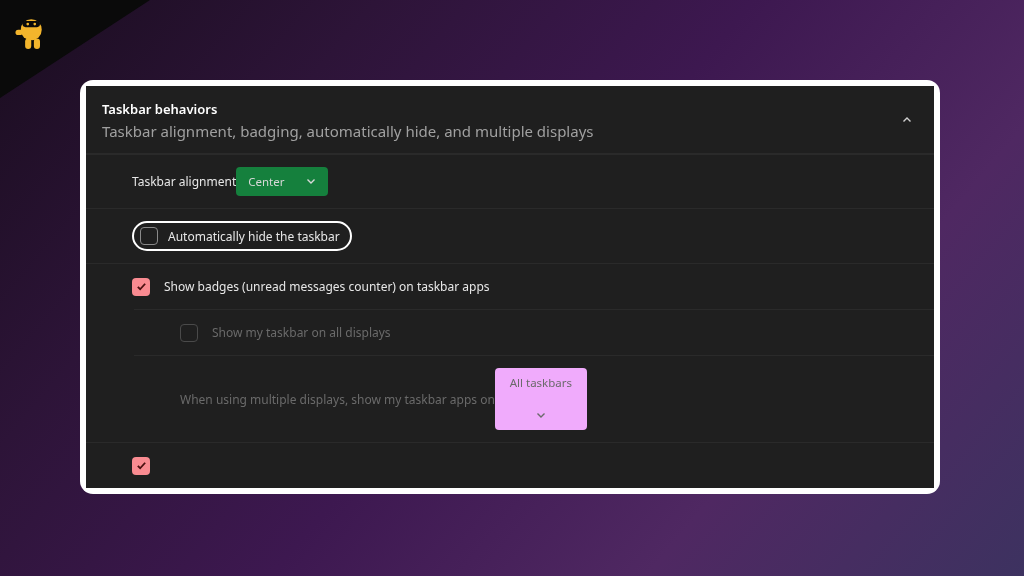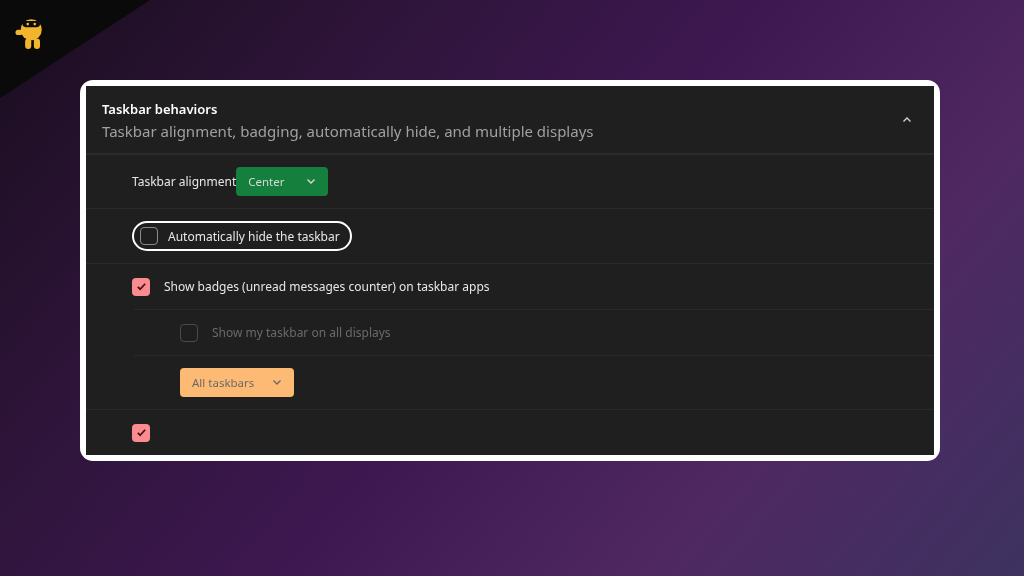--- a/index.html
+++ b/index.html
@@ -80,21 +80,21 @@
       color: #d8d8d8;
       border-radius: 4px;
       padding: 7px 12px;
       min-width: 92px;
       display: flex;
       align-items: center;
       justify-content: space-between;
       gap: 18px;
       font-size: 11.5px;
     }
-    .select.disabled { background: #fdba74; color: #6a6a6a; }
+    .select.disabled { background: #f0abfc; color: #6a6a6a; flex-direction: column; }
     .divider-block { border-top: 1px solid #2a2a2a; }
     .check-svg { width: 11px; height: 11px; }
     .chev-svg { width: 10px; height: 10px; }
   </style>
 </head>
 <body>
 
 <div class="corner-badge">
   <svg class="logo" viewBox="0 0 48 48">
     <circle cx="22" cy="18" r="12" fill="#f3b52c"></circle>
@@ -160,20 +160,23 @@
       </div>
 
       <div class="row disabled">
         <div class="left">
           <span class="cb disabled"></span>
           <span>Show my taskbar on all displays</span>
         </div>
       </div>
 
       <div class="row disabled">
+        <div class="left">
+          <span>When using multiple displays, show my taskbar apps on</span>
+        </div>
         <div class="select disabled">
           <span>All taskbars</span>
           <span>
             <svg class="chev-svg" viewBox="0 0 10 10" stroke="currentColor" stroke-width="1.4" fill="none">
                 <path d="M1.5 3.5 L5 7 L8.5 3.5"></path>
               </svg>
           </span>
         </div>
       </div>
 

